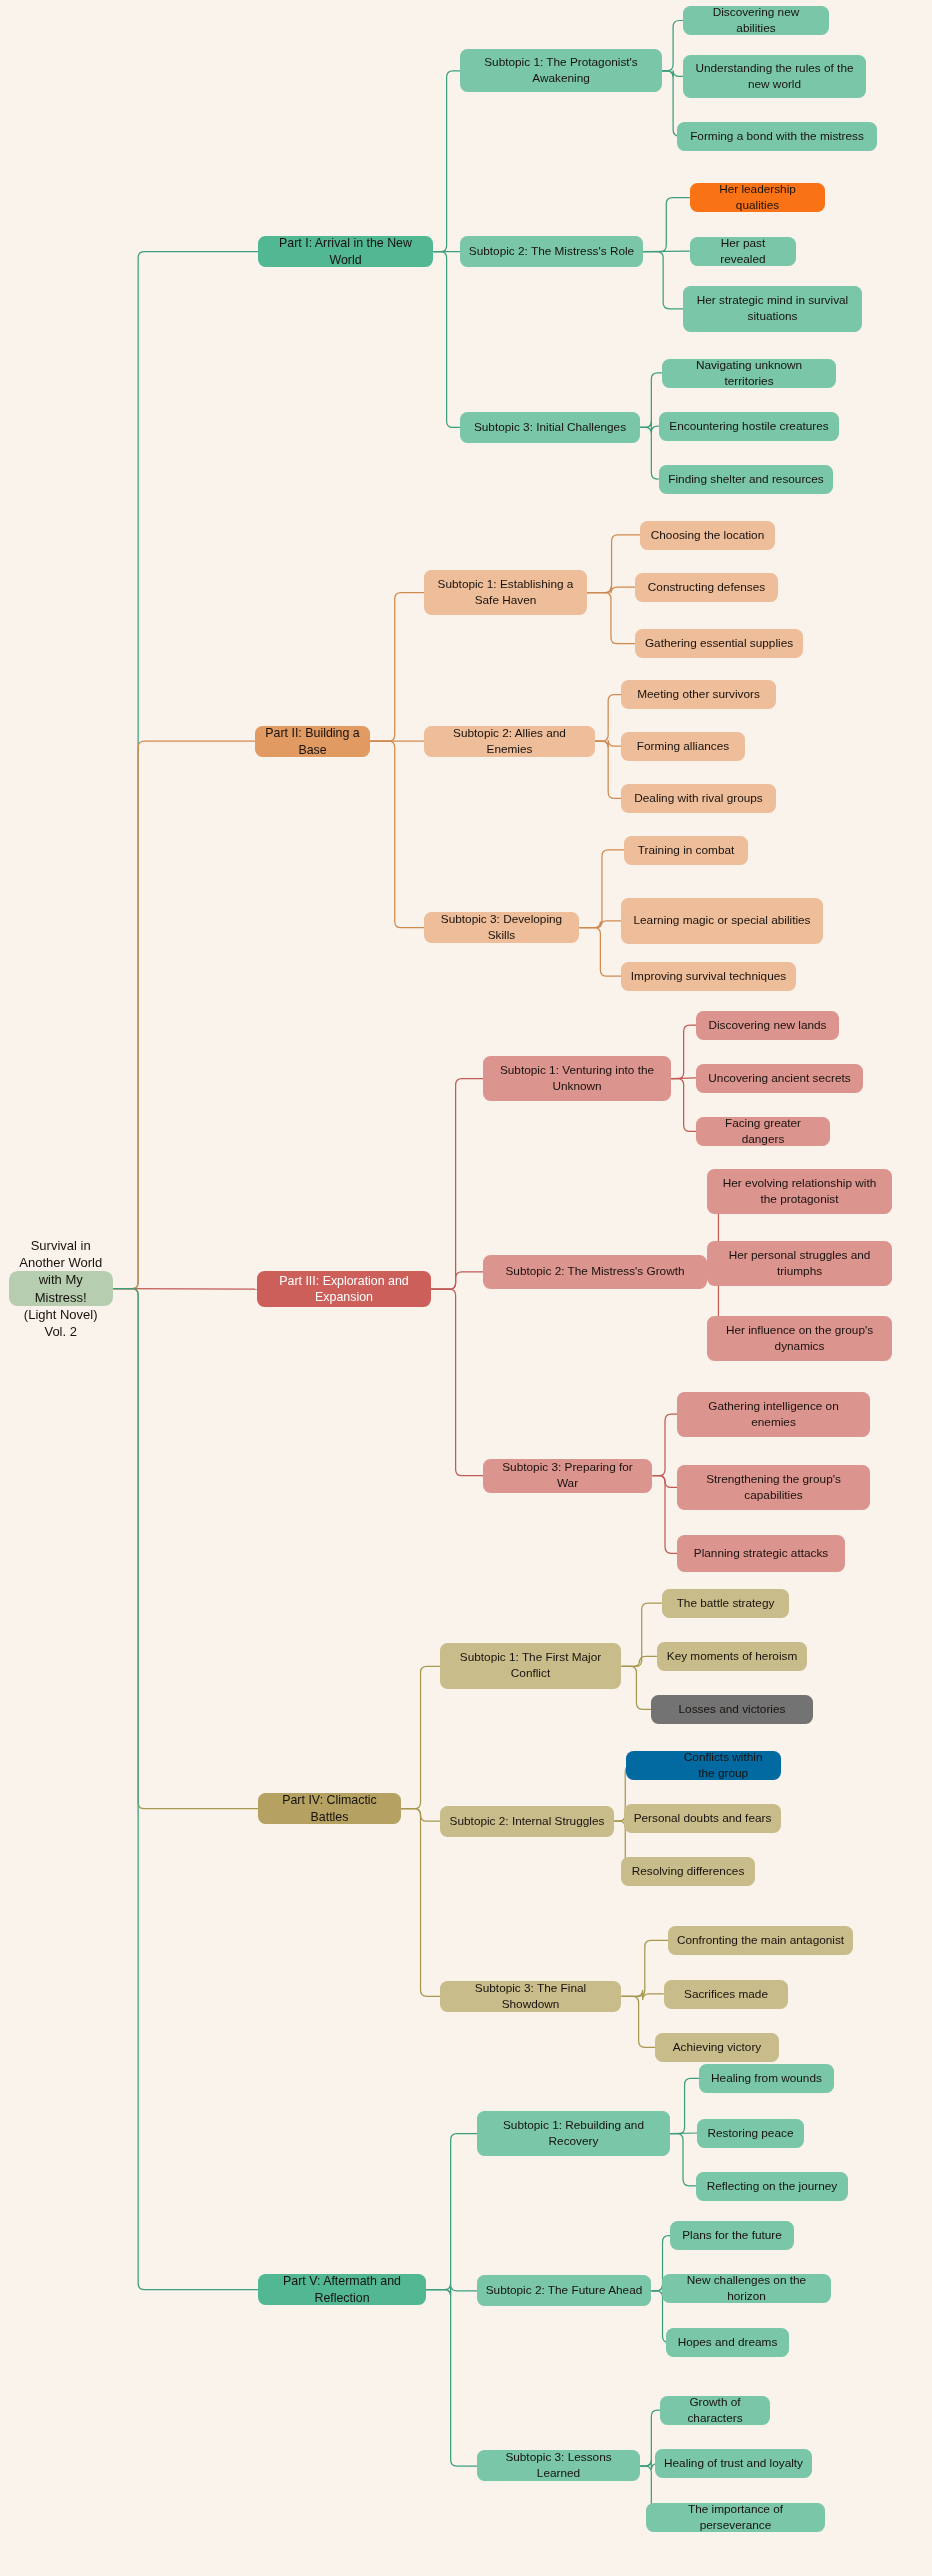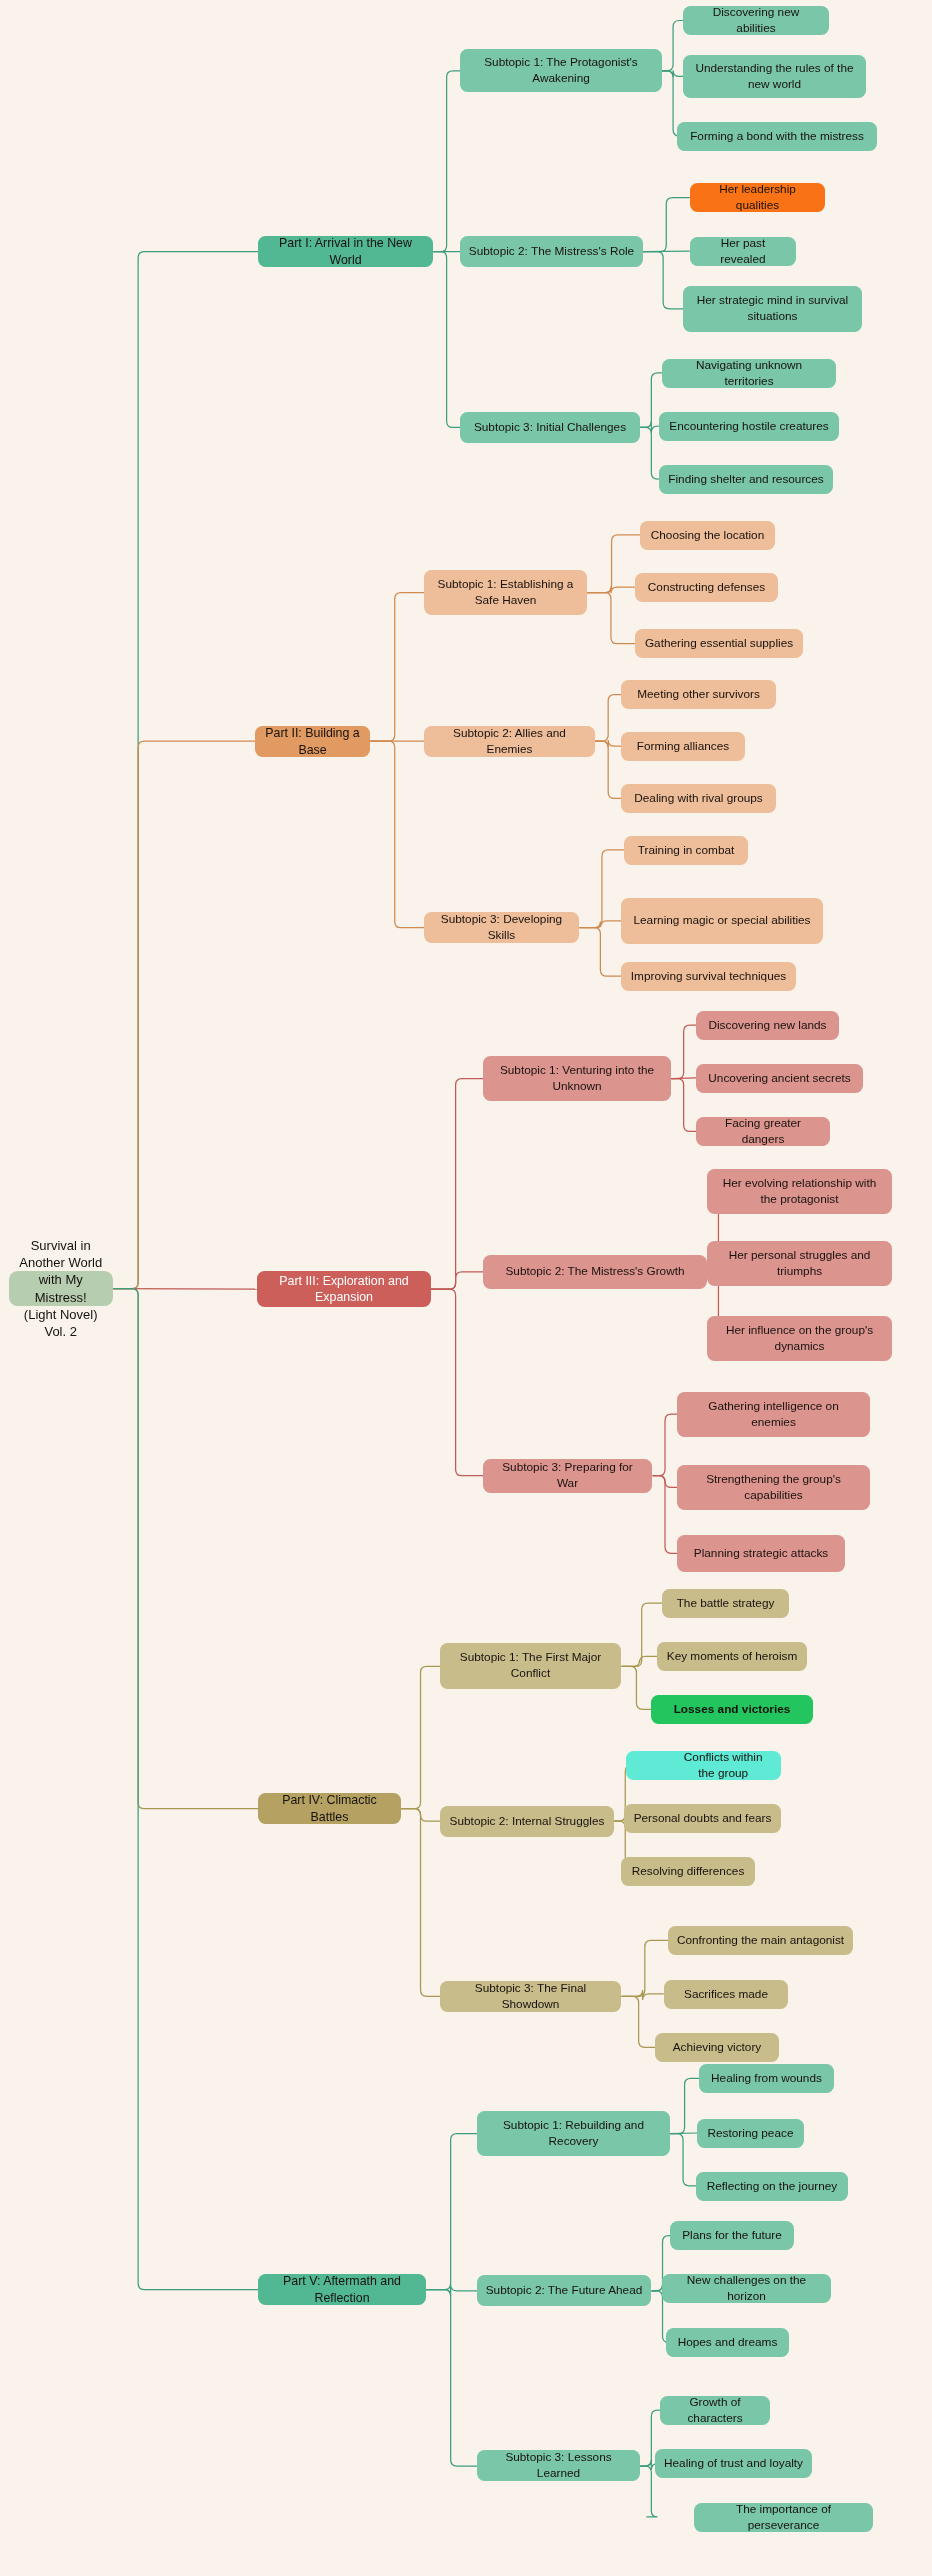--- a/index.html
+++ b/index.html
@@ -224,27 +224,27 @@
       </div>
       <div class="node sub" style="left: 440px; top: 1643px; width: 181px; height: 46px; background: rgb(201, 188, 139);">
         <span>Subtopic 1: The First Major Conflict</span>
       </div>
       <div class="node leaf" style="left: 662px; top: 1589px; width: 127px; height: 29px; background: rgb(201, 188, 139);">
         <span>The battle strategy</span>
       </div>
       <div class="node leaf" style="left: 657px; top: 1642px; width: 150px; height: 29px; background: rgb(201, 188, 139);">
         <span>Key moments of heroism</span>
       </div>
-      <div class="node leaf" style="left: 651px; top: 1695px; width: 162px; height: 29px; background: #22c55e; font-weight: bold;">
+      <div class="node leaf" style="left: 651px; top: 1695px; width: 162px; height: 29px; background: #737373;">
         <span>Losses and victories</span>
       </div>
       <div class="node sub" style="left: 440px; top: 1806px; width: 174px; height: 31px; background: rgb(201, 188, 139);">
         <span>Subtopic 2: Internal Struggles</span>
       </div>
-      <div class="node leaf" style="left: 626px; top: 1751px; width: 155px; height: 29px; background: #5eead4; padding-left: 48px;">
+      <div class="node leaf" style="left: 626px; top: 1751px; width: 155px; height: 29px; background: #0369a1; padding-left: 48px;">
         <span>Conflicts within the group</span>
       </div>
       <div class="node leaf" style="left: 624px; top: 1804px; width: 157px; height: 29px; background: rgb(201, 188, 139);">
         <span>Personal doubts and fears</span>
       </div>
       <div class="node leaf" style="left: 621px; top: 1857px; width: 134px; height: 29px; background: rgb(201, 188, 139);">
         <span>Resolving differences</span>
       </div>
       <div class="node sub" style="left: 440px; top: 1981px; width: 181px; height: 31px; background: rgb(201, 188, 139);">
         <span>Subtopic 3: The Final Showdown</span>
@@ -287,18 +287,18 @@
       </div>
       <div class="node sub" style="left: 477px; top: 2450px; width: 163px; height: 31px; background: rgb(121, 198, 168);">
         <span>Subtopic 3: Lessons Learned</span>
       </div>
       <div class="node leaf" style="left: 660px; top: 2396px; width: 110px; height: 29px; background: rgb(121, 198, 168);">
         <span>Growth of characters</span>
       </div>
       <div class="node leaf" style="left: 655px; top: 2449px; width: 157px; height: 29px; background: rgb(121, 198, 168);">
         <span>Healing of trust and loyalty</span>
       </div>
-      <div class="node leaf" style="left: 646px; top: 2503px; width: 179px; height: 29px; background: rgb(121, 198, 168); margin-left: 48px;">
+      <div class="node leaf" style="left: 646px; top: 2503px; width: 179px; height: 29px; background: rgb(121, 198, 168);">
         <span>The importance of perseverance</span>
       </div>
     </div>
 </div>
 
 
 </body></html>

